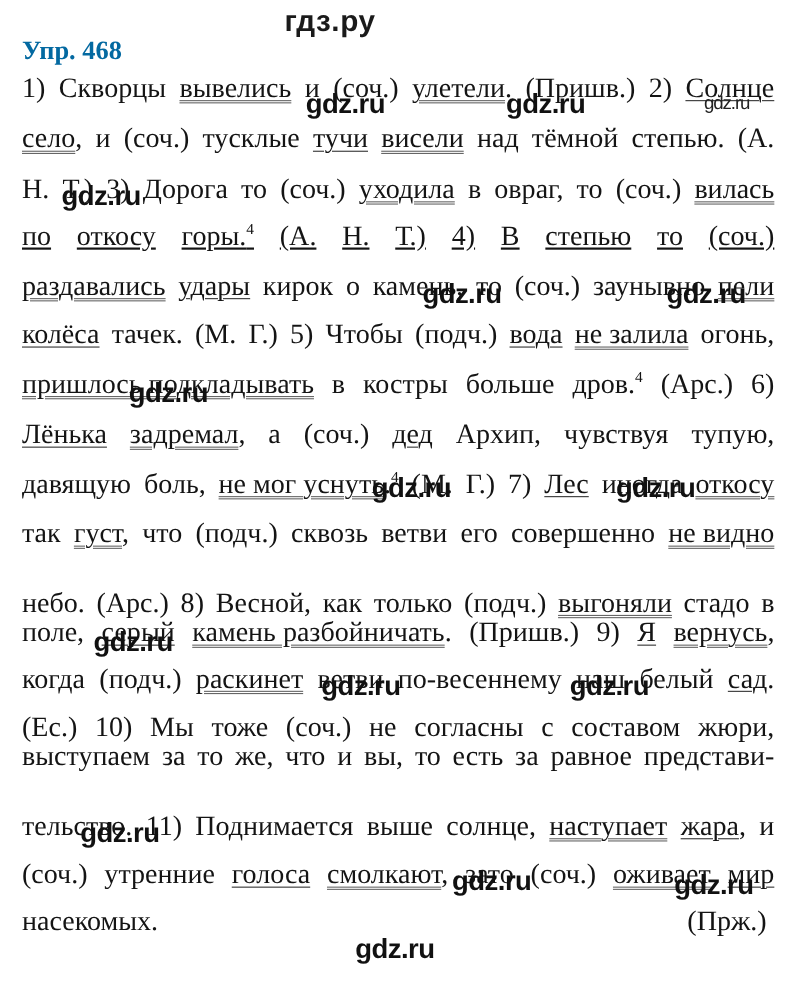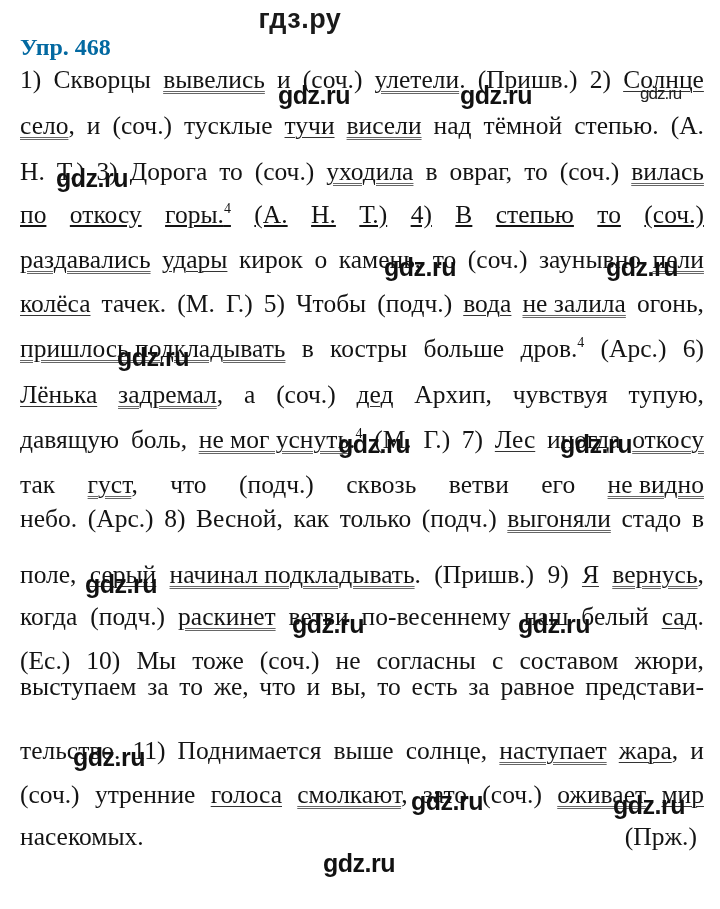--- a/index.html
+++ b/index.html
@@ -143,38 +143,39 @@
       <span class="w"><span class="p">откосу</span></span>
     </div>
     <div class="line" style="top: 470px;">
       <span class="w"><span>так</span></span>
       <span class="w"><span class="p">густ</span><span>,</span></span>
       <span class="w"><span>что</span></span>
       <span class="w"><span>(подч.)</span></span>
       <span class="w"><span>сквозь</span></span>
       <span class="w"><span>ветви</span></span>
       <span class="w"><span>его</span></span>
+      <span class="w"><span>совершенно</span></span>
       <span class="w"><span class="p">не видно</span></span>
     </div>
-    <div class="line" style="top: 504px; align-items: center;">
+    <div class="line" style="top: 533px; align-items: center;">
       <span class="w"><span>небо.</span></span>
       <span class="w"><span>(Арс.)</span></span>
       <span class="w"><span>8)</span></span>
       <span class="w"><span>Весной,</span></span>
       <span class="w"><span>как</span></span>
       <span class="w"><span>только</span></span>
       <span class="w"><span>(подч.)</span></span>
       <span class="w"><span class="p">выгоняли</span></span>
       <span class="w"><span>стадо</span></span>
       <span class="w"><span>в</span></span>
     </div>
     <div class="line" style="top: 560px;">
       <span class="w"><span>поле,</span></span>
       <span class="w"><span class="s">серый</span></span>
-      <span class="w"><span class="p">начинал подкладывать</span><span>.</span></span>
+      <span class="w"><span class="p">камень разбойничать</span><span>.</span></span>
       <span class="w"><span>(Пришв.)</span></span>
       <span class="w"><span>9)</span></span>
       <span class="w"><span class="s">Я</span></span>
       <span class="w"><span class="p">вернусь</span><span>,</span></span>
     </div>
     <div class="line" style="top: 602px;">
       <span class="w"><span>когда</span></span>
       <span class="w"><span>(подч.)</span></span>
       <span class="w"><span class="p">раскинет</span></span>
       <span class="w"><span>ветви</span></span>

